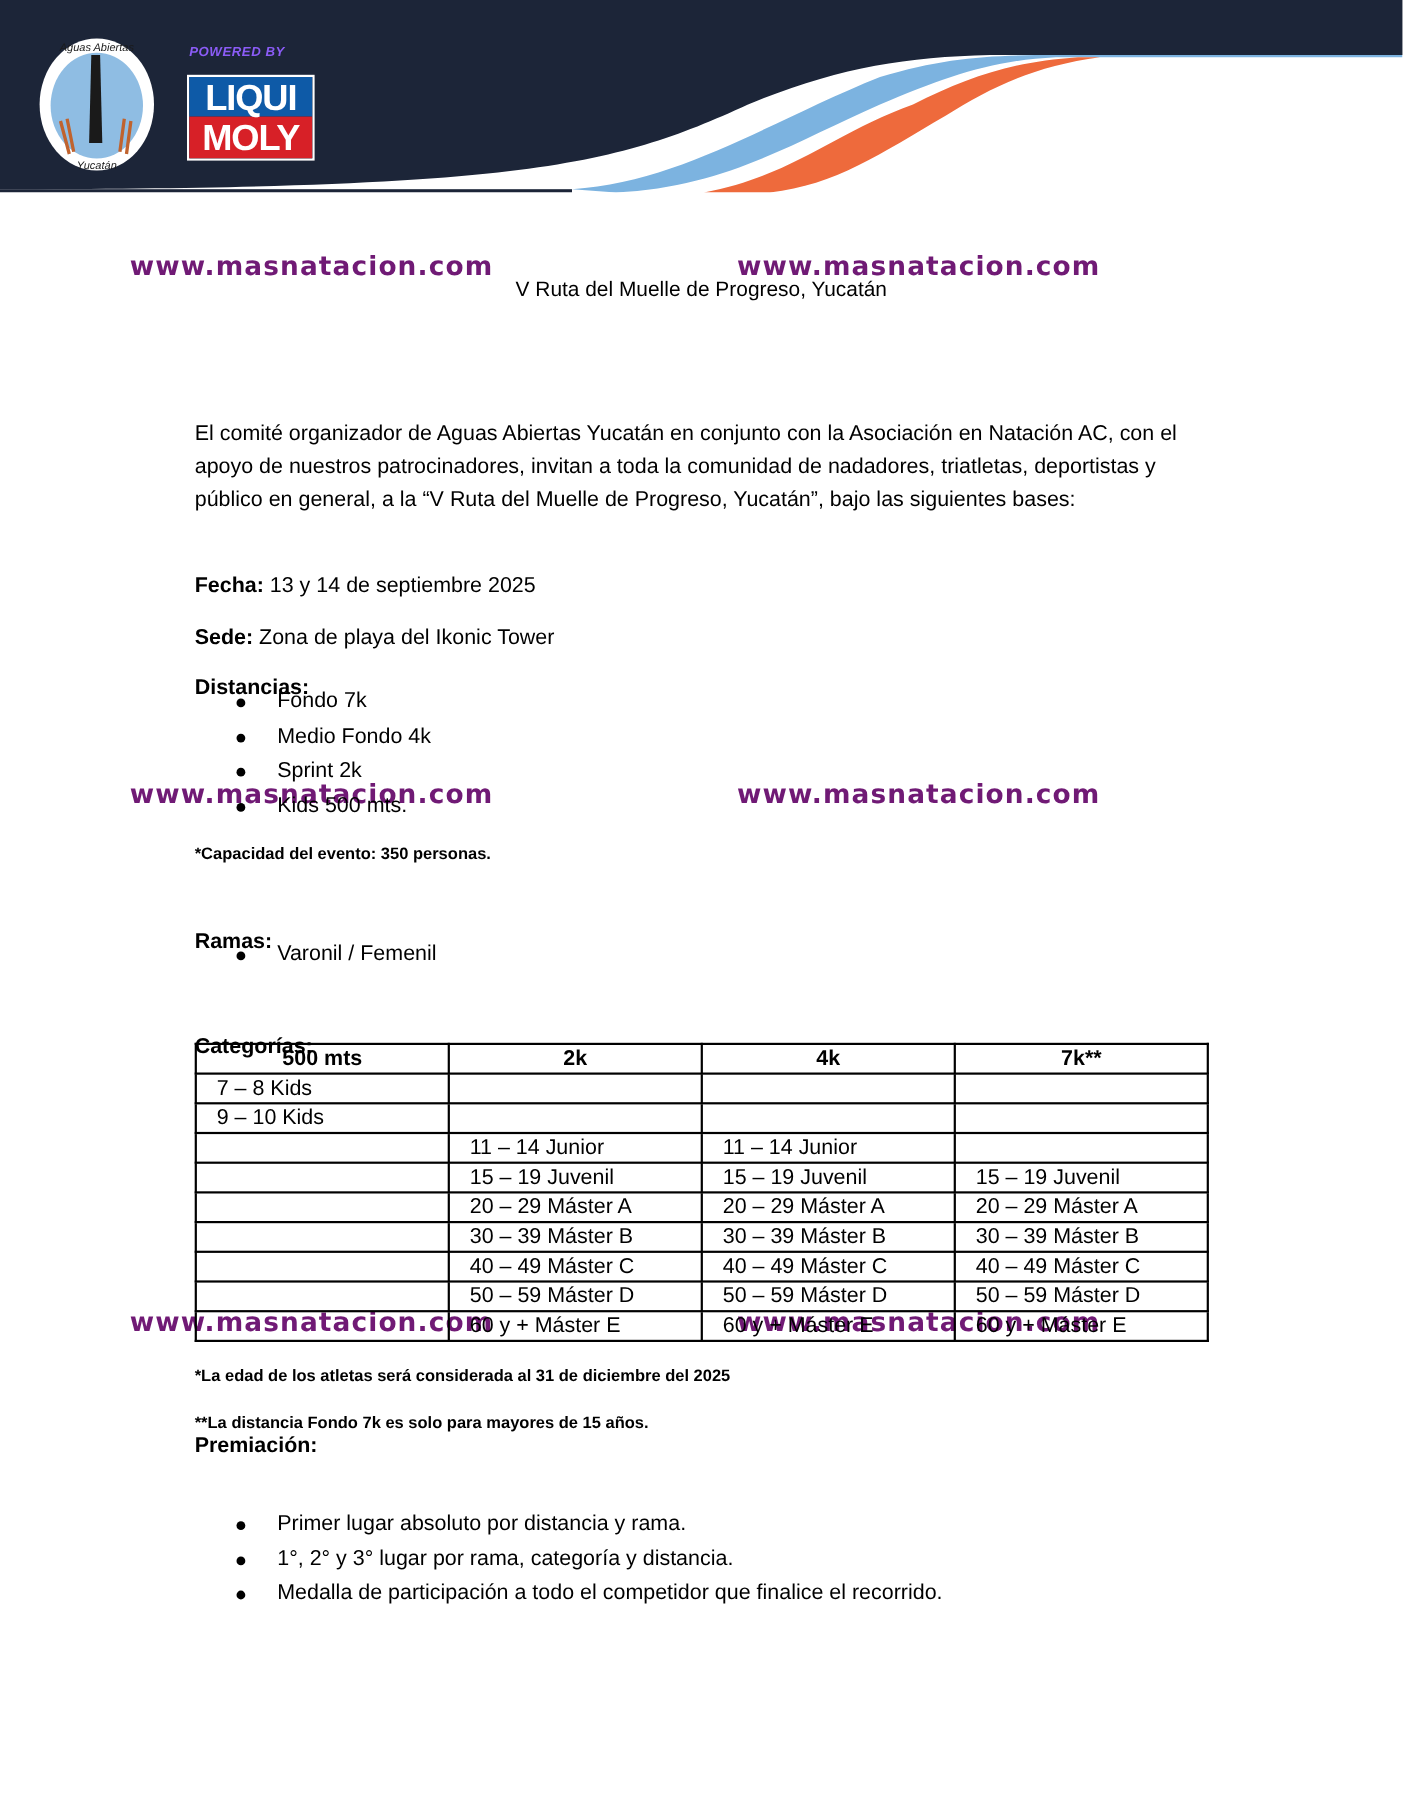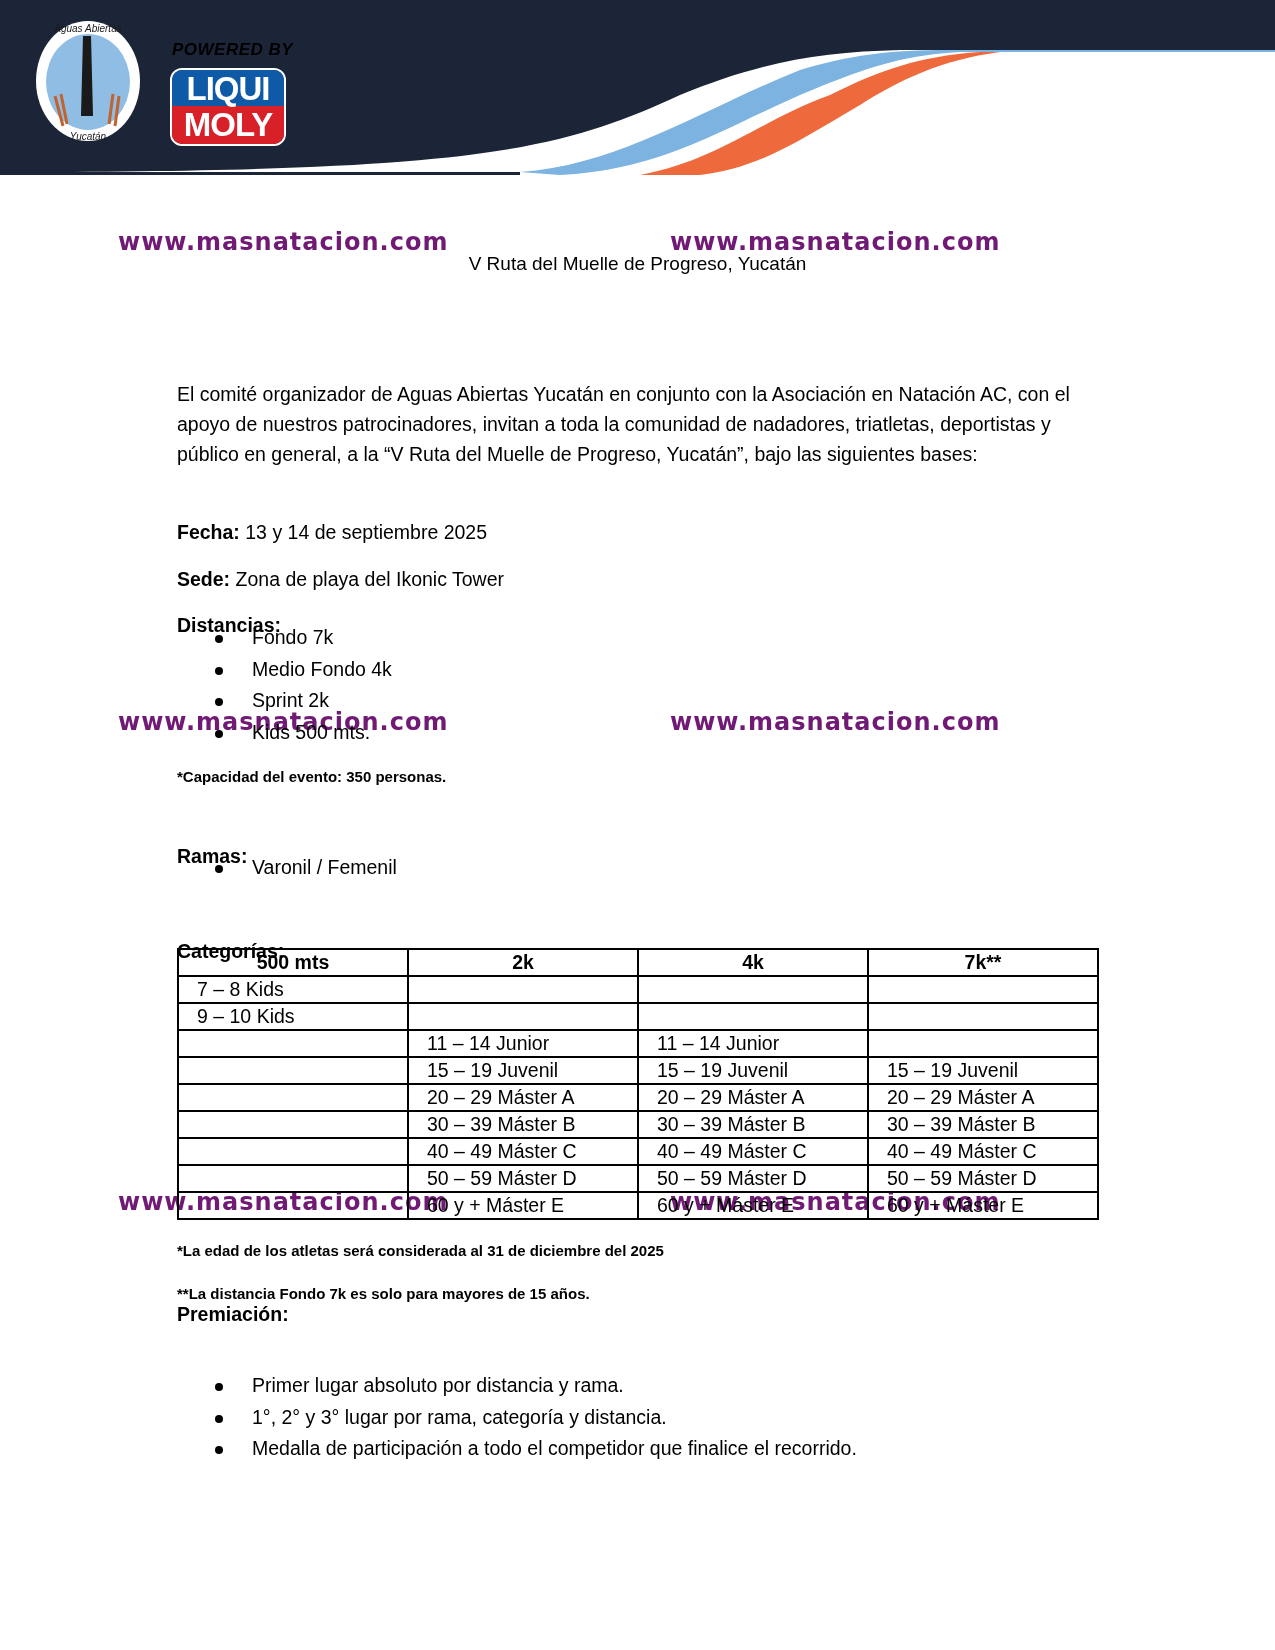--- a/index.html
+++ b/index.html
@@ -2,25 +2,25 @@
 <html><head>
 <meta charset="utf-8">
 <style>
   html, body { margin: 0; padding: 0; background: #ffffff; }
   body { width: 1275px; height: 1650px; position: relative; overflow: hidden;
          font-family: "Liberation Sans", "DejaVu Sans", sans-serif; color: #000; }
 
   
   .banner { position: absolute; left: 0; top: 0; width: 1275px; height: 175px; overflow: hidden; }
   .banner svg { display: block; }
-  .logo-circle { position: absolute; left: 33px; top: 16px; width: 110px; height: 130px; }
-  .powered-by { position: absolute; left: 172px; top: 40px; color: #000000; font-weight: bold;
-                font-style: italic; font-size: 17px; letter-spacing: 0.5px; }
+  .logo-circle { position: absolute; left: 33px; top: 30px; width: 110px; height: 130px; }
+  .powered-by { position: absolute; left: 172px; top: 40px; color: #8b5cf6; font-weight: bold;
+                font-style: italic; font-size: 12px; letter-spacing: 0.5px; }
   .lm-box { position: absolute; left: 170px; top: 68px; width: 112px; height: 74px;
-            border: 2px solid #fff; border-radius: 12px; overflow: hidden; }
+            border: 2px solid #fff; border-radius: 0; overflow: hidden; }
   .lm-top { height: 36px; background: #0e5aa7; color: #fff; font-weight: 900; font-size: 33px;
             text-align: center; line-height: 38px; letter-spacing: -1px; }
   .lm-bot { height: 38px; background: #d72027; color: #fff; font-weight: 900; font-size: 33px;
             text-align: center; line-height: 38px; letter-spacing: -1px; }
 
   
   .wm { position: absolute; color: #701a75; font-size: 24px; font-weight: bold;
         letter-spacing: 1px; font-family: "DejaVu Sans", sans-serif; }
 
   

